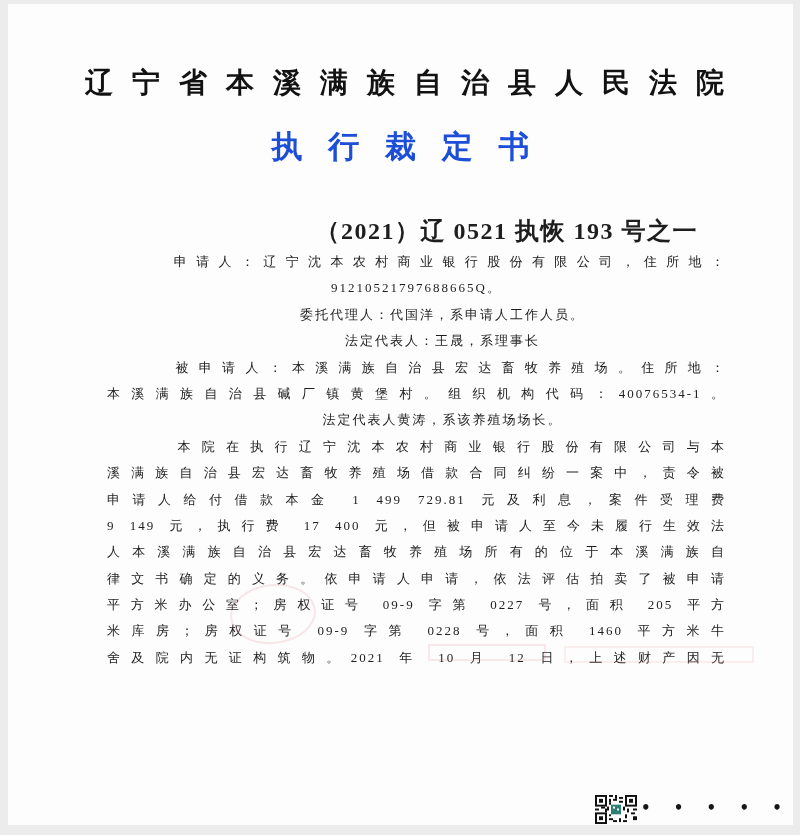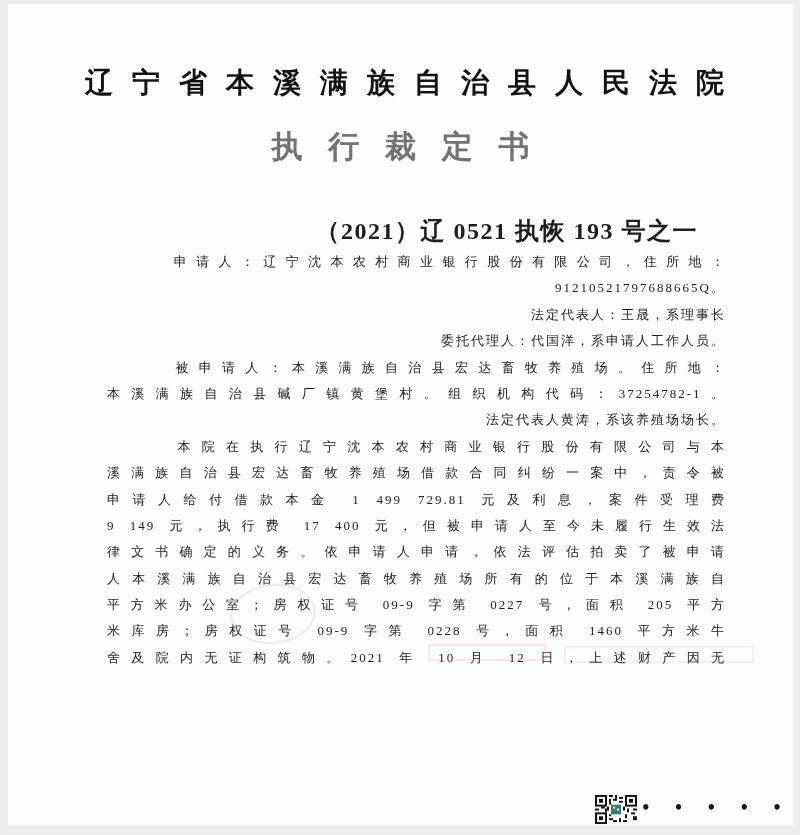--- a/index.html
+++ b/index.html
@@ -21,38 +21,38 @@
     background:var(--paper);
   }
   .court-name{
     position:absolute;top:64px;left:4px;width:100%;
     text-align:center;font-size:28px;font-weight:bold;color:#121212;
     letter-spacing:19px;text-indent:19px;line-height:1.1;
     white-space:nowrap;
   }
   .doc-title{
     position:absolute;top:126px;left:0;width:100%;
-    text-align:center;font-size:31px;font-weight:bold;color:#737373;
+    text-align:center;font-size:31px;font-weight:bold;color:#1d4ed8;
     letter-spacing:9px;text-indent:9px;line-height:1.1;
     white-space:nowrap;
   }
   .case-number{
     position:absolute;top:211px;right:95px;
     font-size:24px;font-weight:600;color:var(--ink);
     letter-spacing:1.5px;white-space:nowrap;
   }
   .doc-body{
     position:absolute;left:99px;top:245px;width:619px;
     font-size:13px;font-weight:400;color:var(--ink);
     line-height:26.4px;
   }
   .bline{
     height:26.4px;overflow:visible;
     letter-spacing:2px;
-    text-align:right;
+    text-align:center;
   }
   .bline.fill{
     text-align:justify;
     text-align-last:justify;
   }
   .bline.indent{
     text-indent:22px;
   }
   
   .seal-arc{
@@ -86,31 +86,31 @@
 
   <div class="court-name">辽宁省本溪满族自治县人民法院</div>
 
   <div class="doc-title">执 行 裁 定 书</div>
 
   <div class="case-number">（2021）辽 0521 执恢 193 号之一</div>
 
   <div class="doc-body">
       <div class="bline fill indent">　　申请人：辽宁沈本农村商业银行股份有限公司，住所地：</div>
       <div class="bline">91210521797688665Q。</div>
+      <div class="bline indent">　　委托代理人：代国洋，系申请人工作人员。</div>
       <div class="bline indent">　　法定代表人：王晟，系理事长</div>
-      <div class="bline indent">　　委托代理人：代国洋，系申请人工作人员。</div>
       <div class="bline fill indent">　　被申请人：本溪满族自治县宏达畜牧养殖场。住所地：</div>
-      <div class="bline fill">本溪满族自治县碱厂镇黄堡村。组织机构代码：37254782-1。</div>
+      <div class="bline fill">本溪满族自治县碱厂镇黄堡村。组织机构代码：40076534-1。</div>
       <div class="bline indent">　　法定代表人黄涛，系该养殖场场长。</div>
       <div class="bline fill indent">　　本院在执行辽宁沈本农村商业银行股份有限公司与本</div>
       <div class="bline fill">溪满族自治县宏达畜牧养殖场借款合同纠纷一案中，责令被</div>
       <div class="bline fill">申请人给付借款本金 1 499 729.81 元及利息，案件受理费</div>
       <div class="bline fill">9 149 元，执行费 17 400 元，但被申请人至今未履行生效法</div>
+      <div class="bline fill">人本溪满族自治县宏达畜牧养殖场所有的位于本溪满族自</div>
       <div class="bline fill">律文书确定的义务。依申请人申请，依法评估拍卖了被申请</div>
-      <div class="bline fill">人本溪满族自治县宏达畜牧养殖场所有的位于本溪满族自</div>
       <div class="bline fill">平方米办公室；房权证号 09-9 字第 0227 号，面积 205 平方</div>
       <div class="bline fill">米库房；房权证号 09-9 字第 0228 号，面积 1460 平方米牛</div>
       <div class="bline fill">舍及院内无证构筑物。2021 年 10 月 12 日，上述财产因无</div>
     </div>
 
   <div class="seal-arc"></div>
   <div class="seal-rect-1"></div>
   <div class="seal-rect-2"></div>
 
   <div class="qr">

